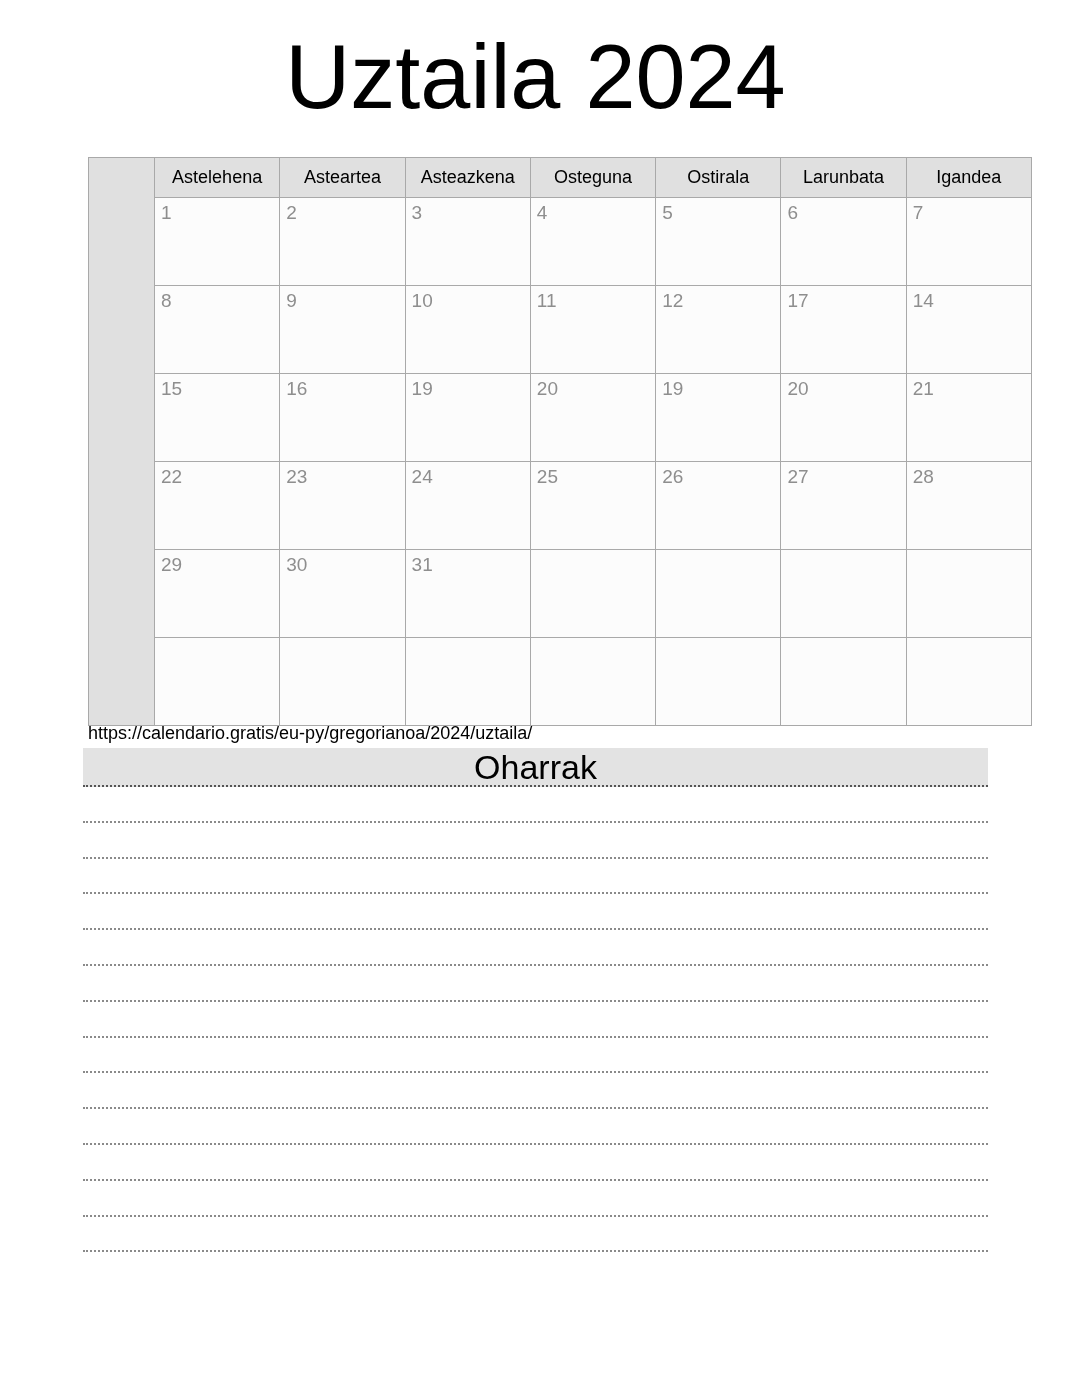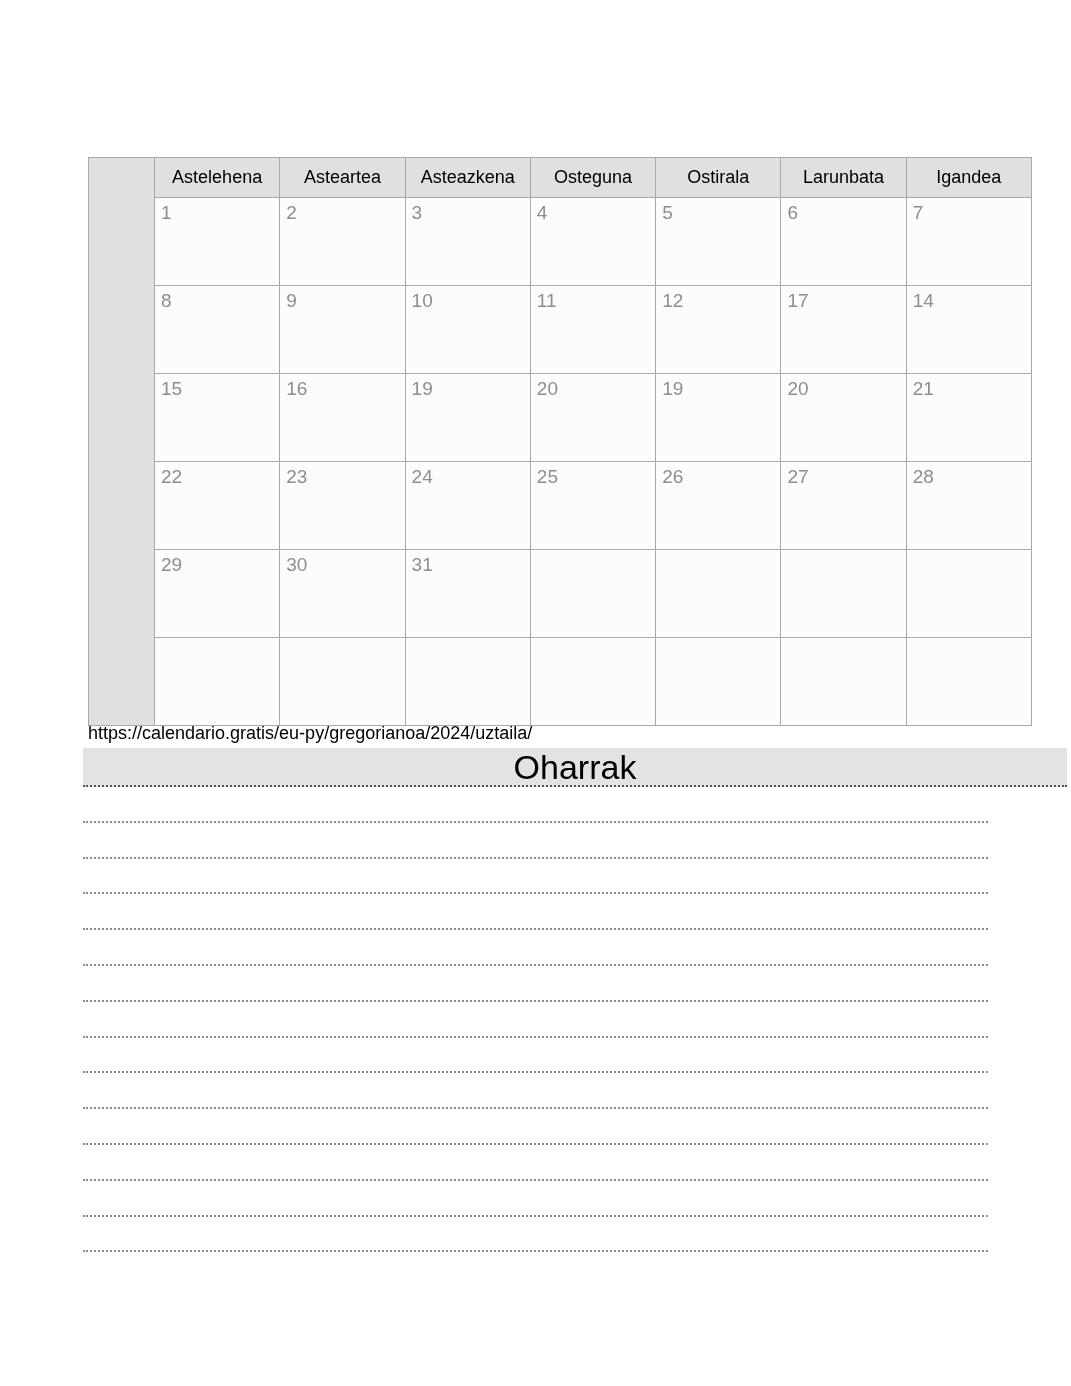--- a/index.html
+++ b/index.html
@@ -72,21 +72,21 @@
     left: 88px;
     top: 723px;
     font-size: 18px;
     color: #000000;
     white-space: nowrap;
   }
   .notes-bar {
     position: absolute;
     left: 83px;
     top: 748px;
-    width: 984px;
+    width: 905px;
     height: 37px;
     background: #e3e3e3;
     border-bottom: 2px dotted #555555;
     display: flex;
     align-items: center;
     justify-content: center;
     box-sizing: content-box;
   }
   .notes-bar .notes-title {
     font-size: 34px;
@@ -103,20 +103,21 @@
     height: 35.8px;
     border-bottom: 2px dotted #8a8a8a;
     box-sizing: border-box;
   }
 </style>
 </head>
 <body>
 
 <div class="page">
 
+  <div class="page-title">Uztaila 2024</div>
 
   <div class="cal-wrap">
     <table class="calendar">
       <colgroup>
         <col style="width:66px">
         <col>
           <col>
           <col>
           <col>
           <col>

